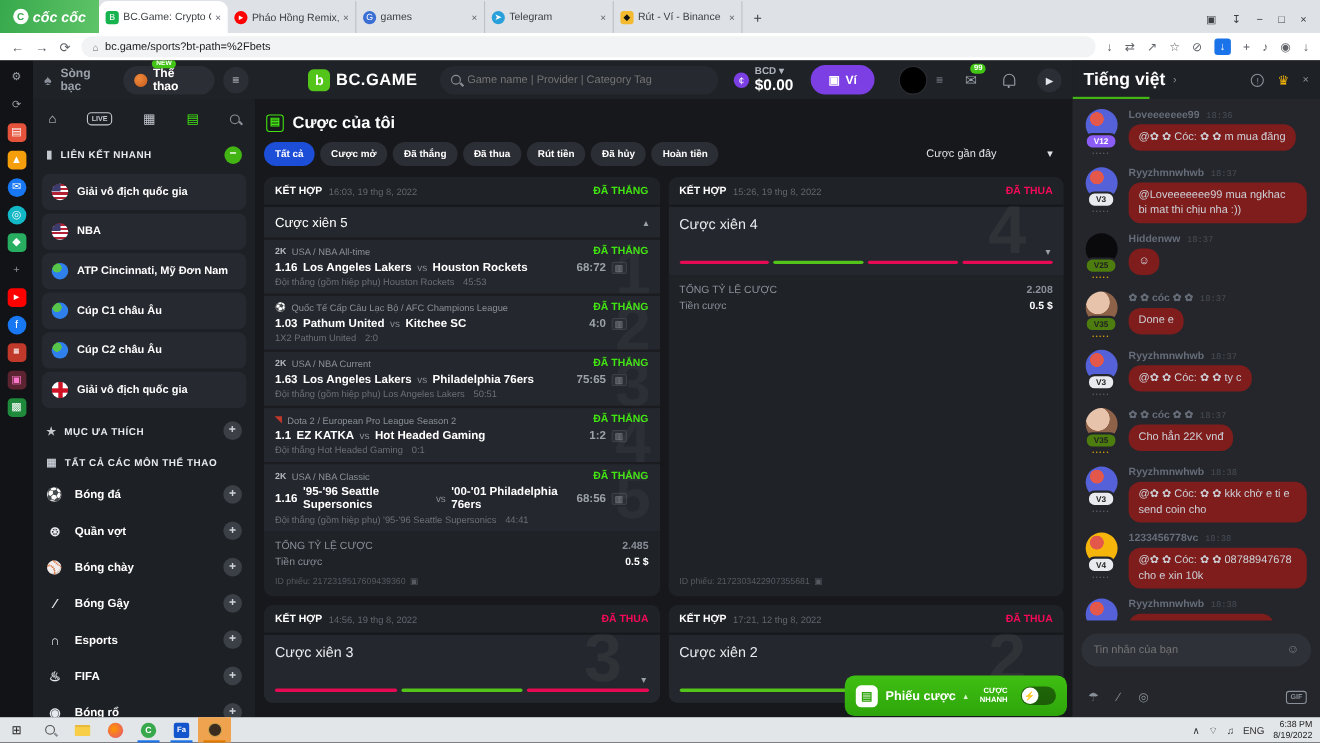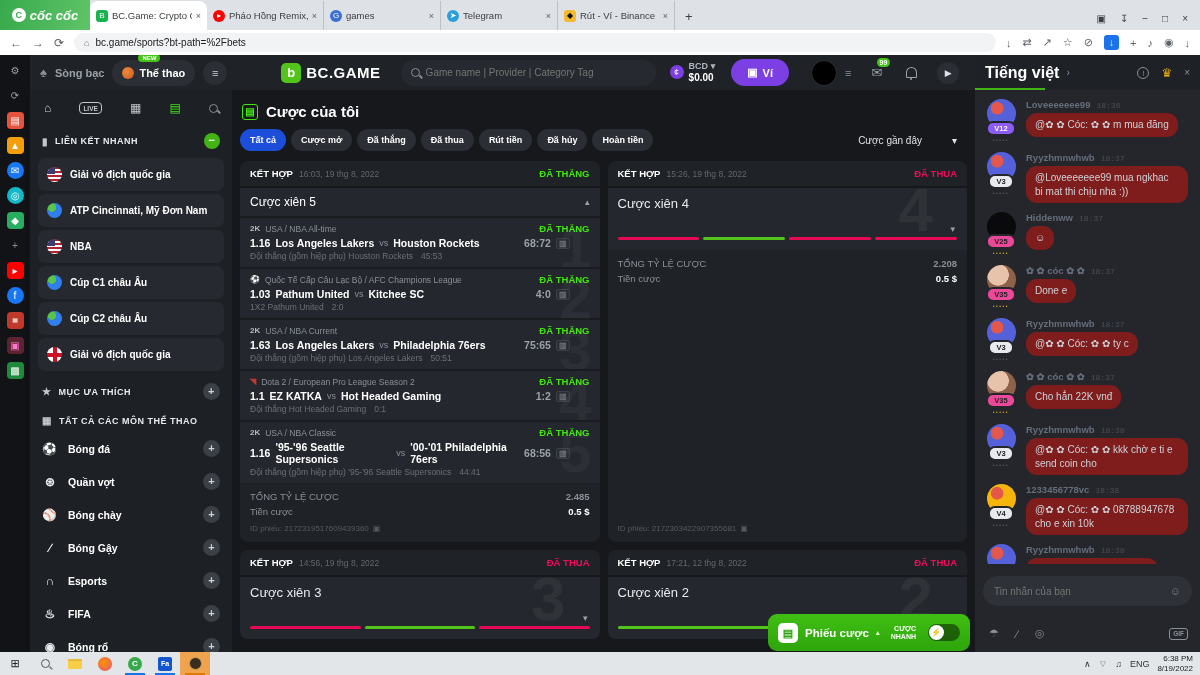--- a/index.html
+++ b/index.html
@@ -45,21 +45,21 @@
   .logo-ic{width:20px;height:20px;border-radius:5px;background:#52c41a;color:#0e3;display:flex;align-items:center;justify-content:center;color:#fff;font-weight:bold;font-size:13px;}
   .logo-tx{color:#fff;font-weight:bold;font-size:15px;letter-spacing:.5px;}
   .search{margin-left:12px;width:255px;height:26px;background:#26292f;border-radius:14px;display:flex;align-items:center;gap:6px;padding:0 10px;}
   .search input{background:transparent;border:none;outline:none;color:#8a9099;font-size:10px;width:100%;}
   .i-search{width:9px;height:9px;border:1.5px solid #8a9099;border-radius:50%;position:relative;flex:none;}
   .i-search::after{content:"";position:absolute;width:4px;height:1.5px;background:#8a9099;transform:rotate(45deg);right:-4px;bottom:-1px;}
   .cur{margin-left:6px;display:flex;align-items:center;gap:5px;}
   .coin{width:14px;height:14px;border-radius:50%;background:#7b3fe4;color:#fff;font-size:9px;text-align:center;line-height:14px;}
   .cur-col{display:flex;flex-direction:column;line-height:1.1;}
   .cur-top{font-size:9px;color:#aeb4bc;font-weight:bold;}
-  .cur-bal{font-size:10px;color:#fff;font-weight:bold;}
+  .cur-bal{font-size:14px;color:#fff;font-weight:bold;}
   .wallet-btn{background:#7b3fe4;border-radius:15px;height:27px;display:flex;align-items:center;gap:5px;padding:0 16px;color:#fff;font-size:11px;font-weight:bold;margin-left:8px;}
   .avatar{width:26px;height:26px;border-radius:50%;background:#000;margin-left:14px;border:1px solid #2b2e34;}
   .avmenu{color:#8a9099;font-size:11px;}
   .hicon{position:relative;color:#9aa1a9;font-size:13px;margin-left:12px;}
   .badge99{position:absolute;top:-7px;right:-8px;background:#42c514;color:#fff;font-size:7px;font-weight:bold;border-radius:7px;padding:1px 3px;}
   .i-bell{width:11px;height:11px;border:1.5px solid #9aa1a9;border-radius:6px 6px 1px 1px;position:relative;margin-left:16px;}
   .i-bell::after{content:"";position:absolute;left:3px;bottom:-3px;width:2px;height:2px;border-radius:50%;background:#9aa1a9;}
   .sendcirc{width:22px;height:22px;border-radius:50%;background:#2b2e34;color:#dfe2e6;text-align:center;line-height:22px;font-size:9px;margin-left:12px;}
 
   
@@ -81,21 +81,21 @@
   .srow{display:flex;align-items:center;gap:10px;padding:8px 12px;font-size:10.5px;font-weight:bold;color:#fff;}
   .sic{width:16px;text-align:center;font-size:12px;color:#e8eaee;flex:none;}
 
   
   .bmain{position:absolute;left:232px;right:225px;top:35px;bottom:0;background:#17181c;overflow:hidden;}
   .mtitle{display:flex;align-items:center;gap:8px;padding:13px 10px 9px;font-size:15px;font-weight:bold;color:#fff;}
   .doc-ic{color:#42e512;font-size:14px;border:1.5px solid #42e512;border-radius:3px;width:16px;height:16px;line-height:13px;text-align:center;font-size:10px;}
   .filters{display:flex;gap:5px;padding:0 8px 10px;align-items:center;}
   .chip{height:22px;border-radius:12px;background:#2b2e34;color:#fff;font-size:9px;font-weight:bold;display:flex;align-items:center;padding:0 10px;white-space:nowrap;}
   .chip.active{background:#1d4ed8;}
-  .sort{margin-left:auto;display:flex;align-items:center;gap:30px;font-size:10px;color:#dfe2e6;padding-right:10px;}
+  .sort{margin-left:auto;display:flex;align-items:center;gap:46px;font-size:10px;color:#dfe2e6;padding-right:10px;}
   .cards{display:grid;grid-template-columns:1fr 1fr;gap:8px;padding:0 8px;}
   .card{background:#1f2227;border-radius:8px;overflow:hidden;display:flex;flex-direction:column;}
   .chead{display:flex;align-items:center;gap:6px;padding:7px 10px;}
   .combo{font-size:9.5px;font-weight:bold;color:#fff;}
   .ctime{font-size:8.5px;color:#62676e;}
   .status{margin-left:auto;font-size:9.5px;font-weight:bold;}
   .st-win{color:#42e512;} .st-lose{color:#f50a57;}
   .cname{position:relative;background:#24272d;border-top:2px solid #17181c;padding:7px 10px;font-size:12px;color:#fff;display:flex;align-items:center;}
   .cname .caret{margin-left:auto;color:#9aa1a9;font-size:9px;}
   .collapsed-body{position:relative;background:#24272d;padding:6px 10px 2px;}
@@ -146,21 +146,21 @@
   .msgs{position:absolute;top:35px;bottom:88px;left:0;right:0;overflow:hidden;padding:9px 8px 0;}
   .msg{display:flex;gap:7px;margin-bottom:9px;}
   .avcol{width:36px;display:flex;flex-direction:column;align-items:center;flex:none;}
   .av{width:29px;height:29px;border-radius:50%;}
   .av.blue{background:radial-gradient(circle at 35% 32%,#e4574b 22%,#5561d8 24%);}
   .av.dark{background:#0a0a0d;}
   .av.woman{background:radial-gradient(circle at 38% 34%,#e7c3ab 40%,#8d6248 42%);}
   .av.yellow{background:radial-gradient(circle at 35% 32%,#e4574b 22%,#f5b50a 24%);}
   .vbadge{margin-top:-7px;z-index:2;font-size:7.5px;font-weight:bold;border-radius:7px;padding:1px 6px;border:2px solid #24262b;}
   .vbadge.purple{background:#8b5cf6;color:#fff;}
-  .vbadge.gold{background:#ec4899;color:#222;}
+  .vbadge.gold{background:#4d7c0f;color:#222;}
   .vbadge.light{background:#e9eaee;color:#222;}
   .pips{font-size:5px;letter-spacing:1.5px;color:#5a5f68;margin-top:1px;}
   .pips.gold{color:#d9a406;}
   .mbody{flex:1;min-width:0;}
   .mname{font-size:9.5px;font-weight:bold;color:#666d79;display:flex;align-items:baseline;gap:6px;white-space:nowrap;overflow:hidden;}
   .mtime{font-weight:normal;font-size:8px;color:#4a4f58;font-family:Liberation Mono, monospace;}
   .bubble{display:inline-block;background:#7f1d1d;border-radius:11px;padding:5px 9px;font-size:10px;color:#cdd1d7;margin-top:3px;max-width:162px;line-height:1.35;}
   .chatinput{position:absolute;bottom:46px;left:8px;right:8px;height:30px;background:#2e3138;border-radius:15px;display:flex;align-items:center;gap:6px;padding:0 11px;}
   .chatinput input{flex:1;background:transparent;border:none;outline:none;font-size:10px;color:#7b828c;}
   .smiley{color:#7b828c;font-size:11px;}
@@ -311,26 +311,26 @@
     <div class="sechead">
       <span class="sec-ic">▮</span>
       <span>LIÊN KẾT NHANH</span>
       <span class="minus-c">−</span>
     </div>
     <div class="qitem">
         <span class="flag us"></span>
         <span>Giải vô địch quốc gia</span>
       </div>
     <div class="qitem">
+        <span class="flag us"></span>
+        <span>NBA</span>
+      </div>
+    <div class="qitem">
         <span class="flag globe"></span>
         <span>ATP Cincinnati, Mỹ Đơn Nam</span>
-      </div>
-    <div class="qitem">
-        <span class="flag us"></span>
-        <span>NBA</span>
       </div>
     <div class="qitem">
         <span class="flag globe"></span>
         <span>Cúp C1 châu Âu</span>
       </div>
     <div class="qitem">
         <span class="flag globe"></span>
         <span>Cúp C2 châu Âu</span>
       </div>
     <div class="qitem">

